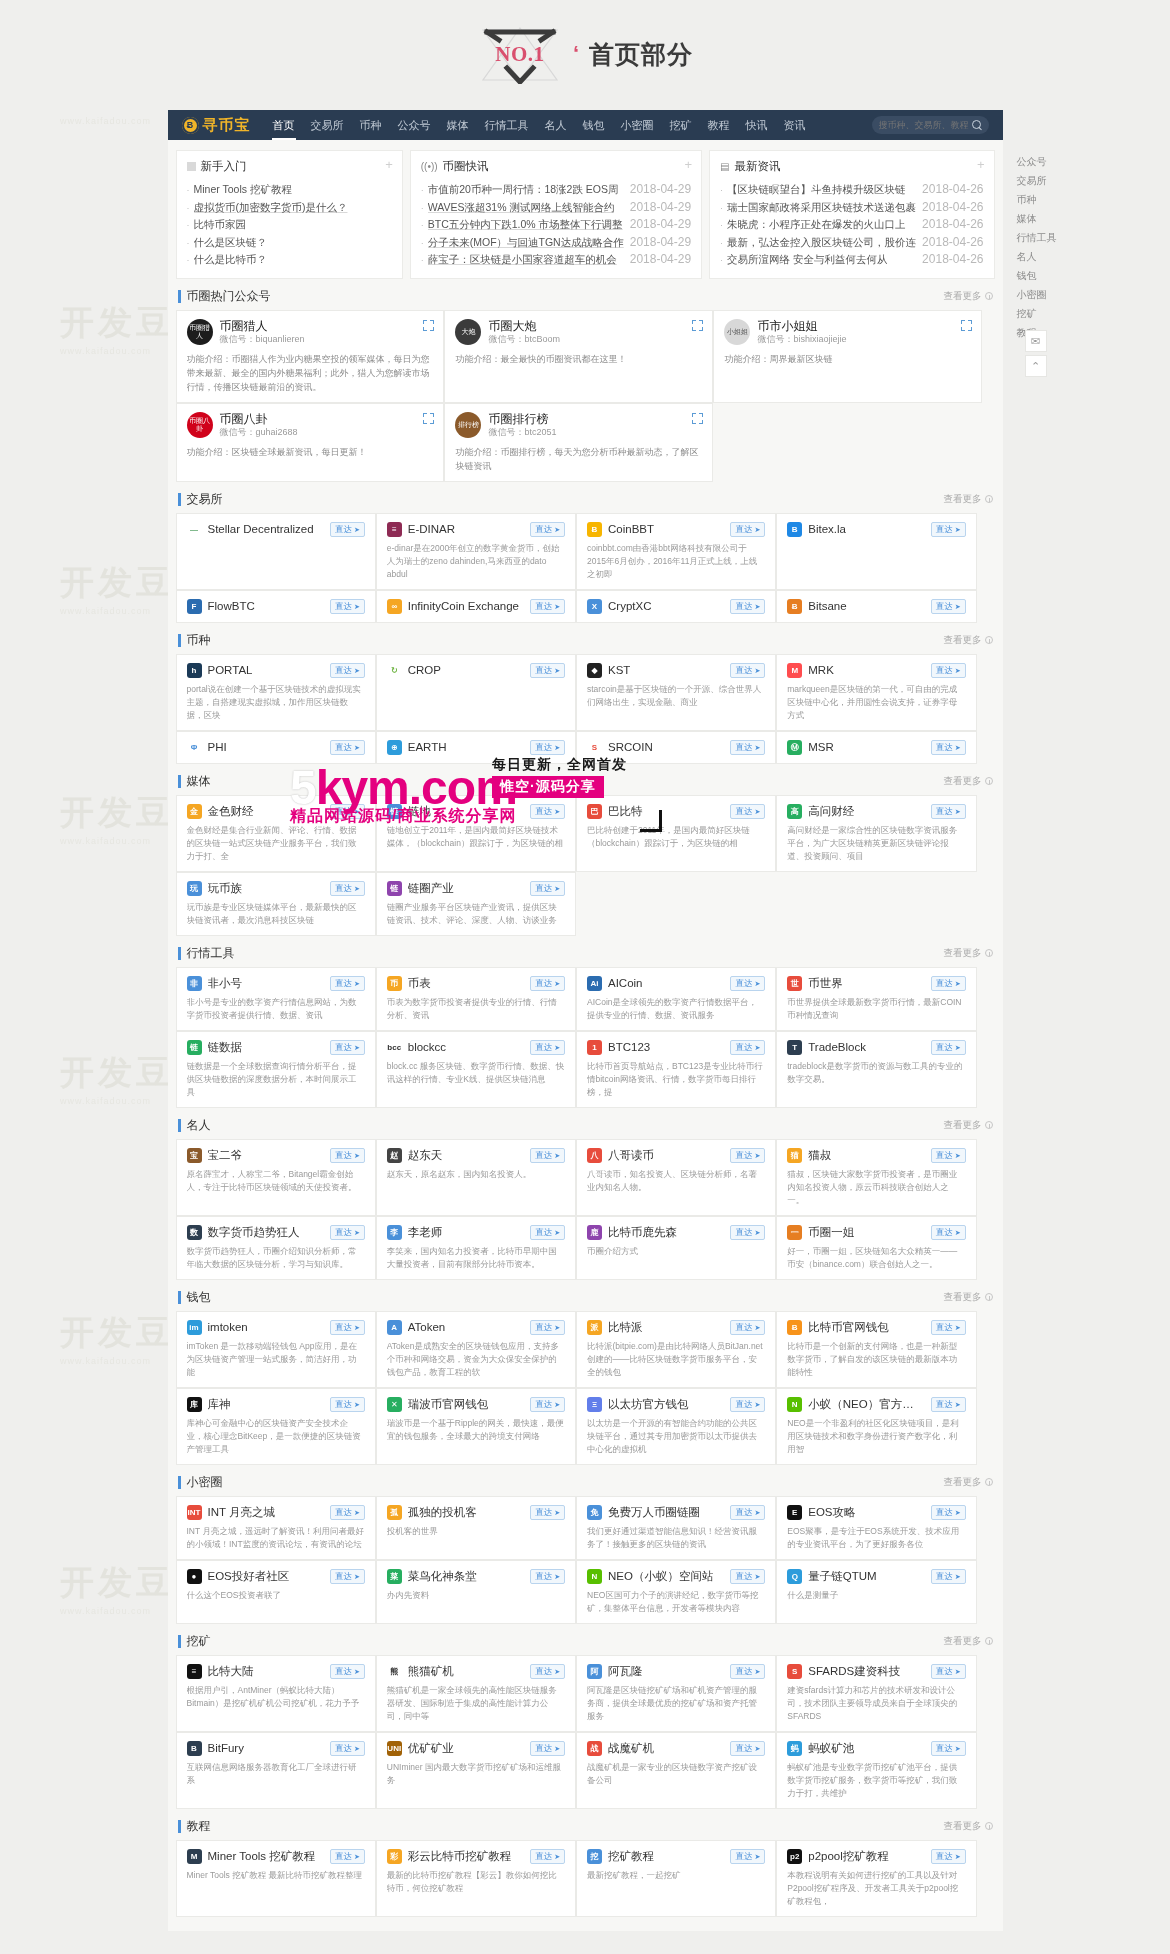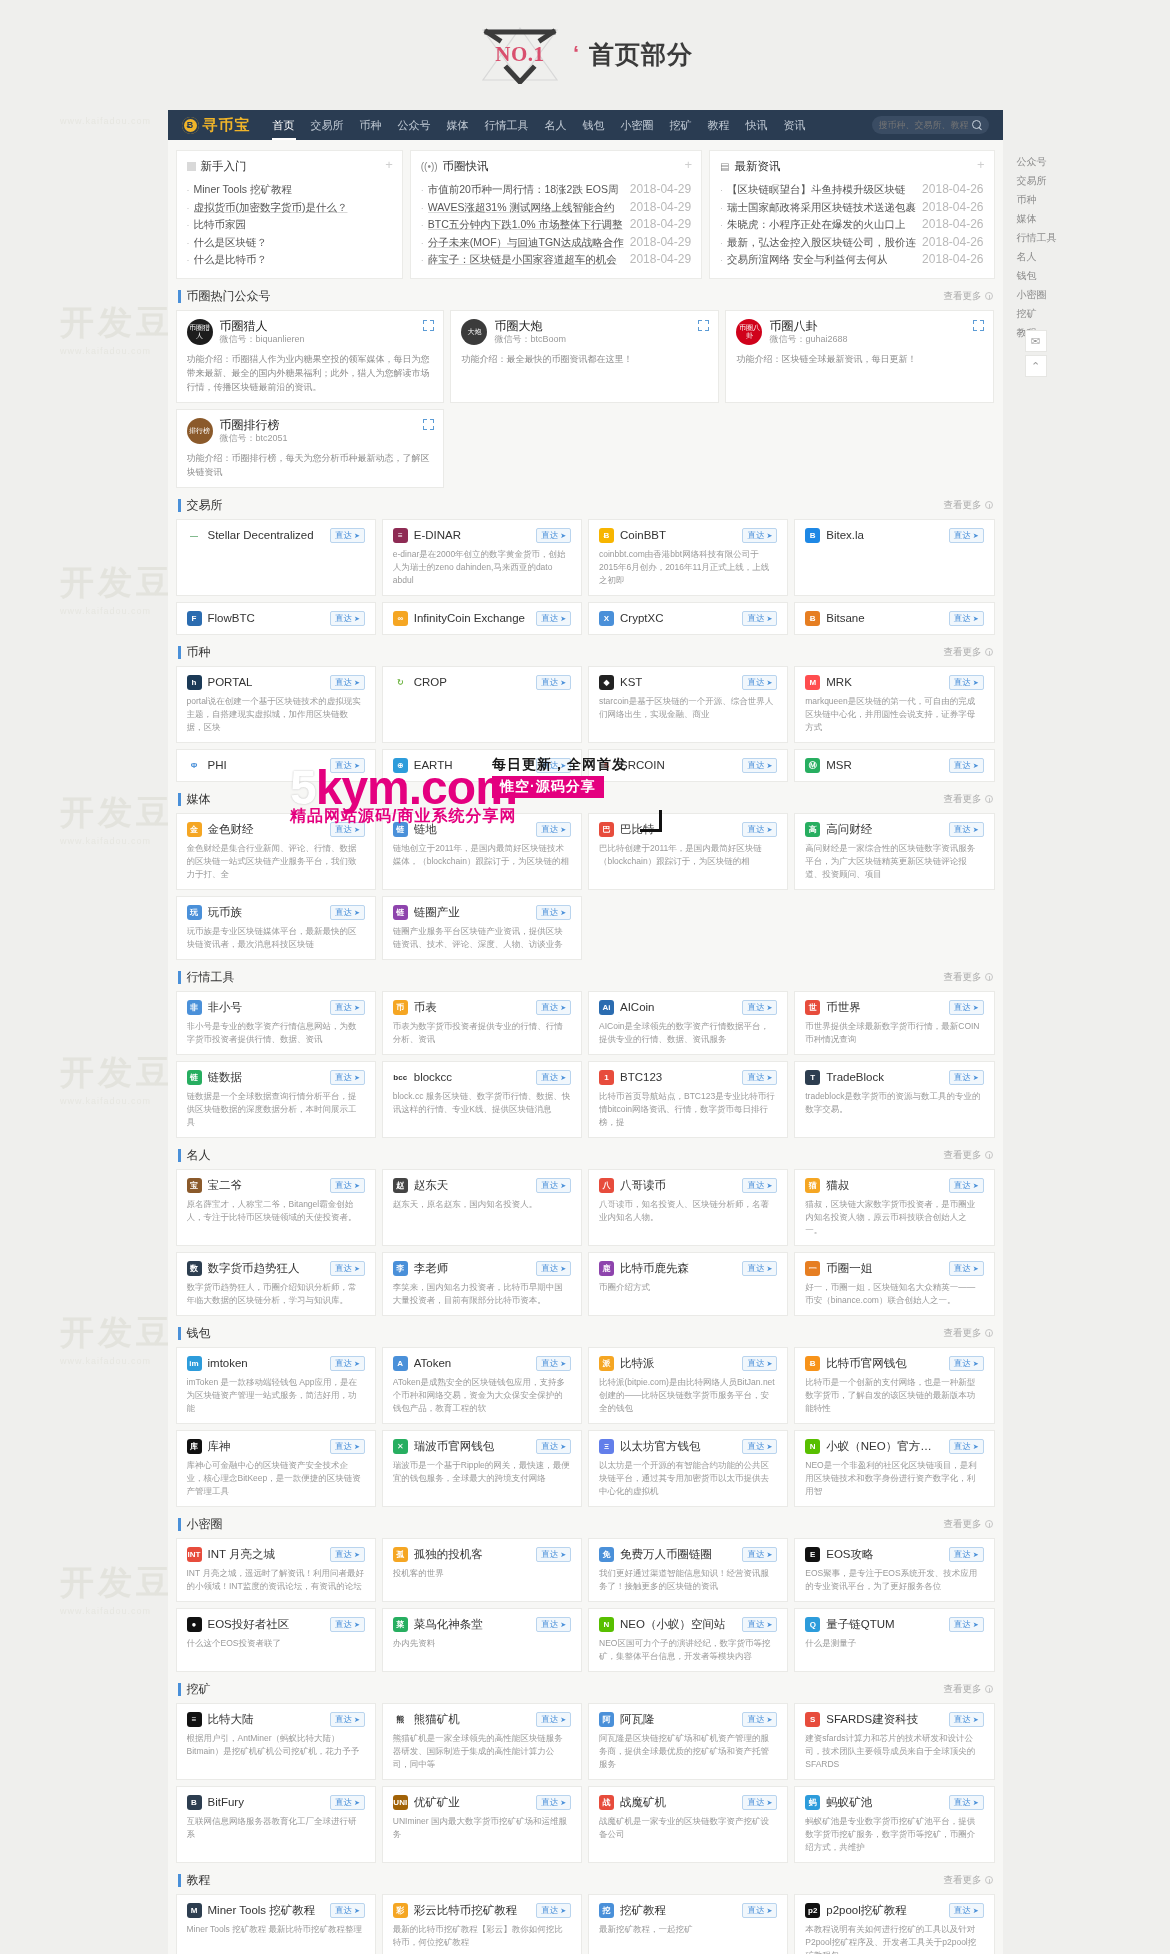--- a/index.html
+++ b/index.html
@@ -91,21 +91,21 @@
   .panel li .txt.ul { text-decoration:underline; text-decoration-color:#d8d8d8; }
 
   
   .section { margin-top:11px; }
   .sec-hd { display:flex; align-items:center; margin:0 2px 7px;justify-content:space-between; }
   .sec-title { font-size:12px; color:#333; border-left:3px solid #4a90d9; padding-left:6px; line-height:13px; font-weight:normal;}
   .sec-more { margin-left:auto; font-size:9.5px; color:#aaa; display:flex;align-items:center;gap:3px;}
   .sec-more .circ{width:8px;height:8px;border:1px solid #c6c6c6;border-radius:50%;display:inline-block;position:relative;}
   .sec-more .circ:after{content:"";position:absolute;left:3px;top:1.5px;width:1px;height:4px;background:#c6c6c6;}
 
-  .grid { display:flex; flex-wrap:wrap; gap:6px; }
+  .grid { display:flex; flex-wrap:wrap; }
   .card { background:#fff; border:1px solid #eaeae7; padding:8px 10px; position:relative; }
   .g3 > .card { width:calc((100% - 12px)/3); }
   .g4 > .card { width:calc((100% - 18px)/4); }
 
   
   .pa { min-height:62px; }
   .pa-top { display:flex; align-items:center; gap:7px; }
   .pa-av { width:26px;height:26px;border-radius:50%;flex:0 0 26px;display:flex;align-items:center;justify-content:center;color:#fff;font-size:7px;overflow:hidden;text-align:center;line-height:8px;}
   .pa-name { font-size:12px; color:#222; line-height:14px;}
   .pa-wx { font-size:9px; color:#9a9a9a; line-height:13px;}
@@ -362,20 +362,36 @@
                 <div class="pa-qr">
                   <i></i>
                   <i></i>
                   <i></i>
                   <i></i>
                 </div>
                 <div class="pa-desc">功能介绍：最全最快的币圈资讯都在这里！</div>
               </div>
               <div class="card pa">
                 <div class="pa-top">
+                  <div class="pa-av" style="background: rgb(216, 216, 216); color: rgb(85, 85, 85);">小姐姐</div>
+                  <div>
+                    <div class="pa-name">币市小姐姐</div>
+                    <div class="pa-wx">微信号：bishixiaojiejie</div>
+                  </div>
+                </div>
+                <div class="pa-qr">
+                  <i></i>
+                  <i></i>
+                  <i></i>
+                  <i></i>
+                </div>
+                <div class="pa-desc">功能介绍：周界最新区块链</div>
+              </div>
+              <div class="card pa">
+                <div class="pa-top">
                   <div class="pa-av" style="background: rgb(208, 2, 27); color: rgb(255, 255, 255);">币圈八卦</div>
                   <div>
                     <div class="pa-name">币圈八卦</div>
                     <div class="pa-wx">微信号：guhai2688</div>
                   </div>
                 </div>
                 <div class="pa-qr">
                   <i></i>
                   <i></i>
                   <i></i>
@@ -1149,21 +1165,21 @@
               </div>
               <div class="card lk tall">
                 <div class="lk-top">
                   <div class="lk-ico" style="background: rgb(45, 156, 219);">蚂</div>
                   <div class="lk-name">蚂蚁矿池</div>
                   <div class="badge">
                     <span>直达</span>
                     <span class="arr">➤</span>
                   </div>
                 </div>
-                <div class="lk-desc">蚂蚁矿池是专业数字货币挖矿矿池平台，提供数字货币挖矿服务，数字货币等挖矿，币圈介绍方式，共维护</div>
+                <div class="lk-desc">蚂蚁矿池是专业数字货币挖矿矿池平台，提供数字货币挖矿服务，数字货币等挖矿，我们致力于打，共维护</div>
               </div>
             </div>
           </div>
           <div class="section">
             <div class="sec-hd">
               <div class="sec-title">教程</div>
               <div class="sec-more">
                 <span>查看更多</span>
                 <span class="circ"></span>
               </div>

